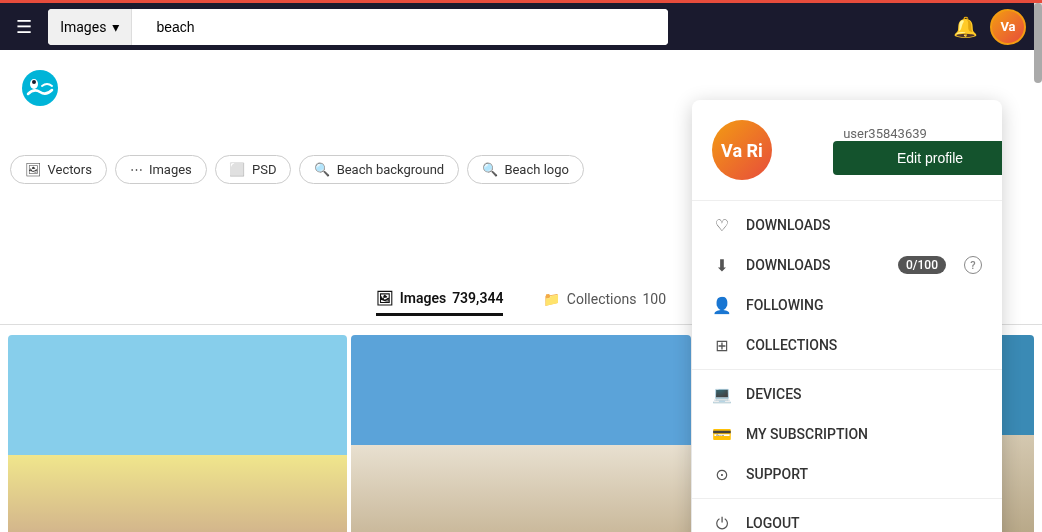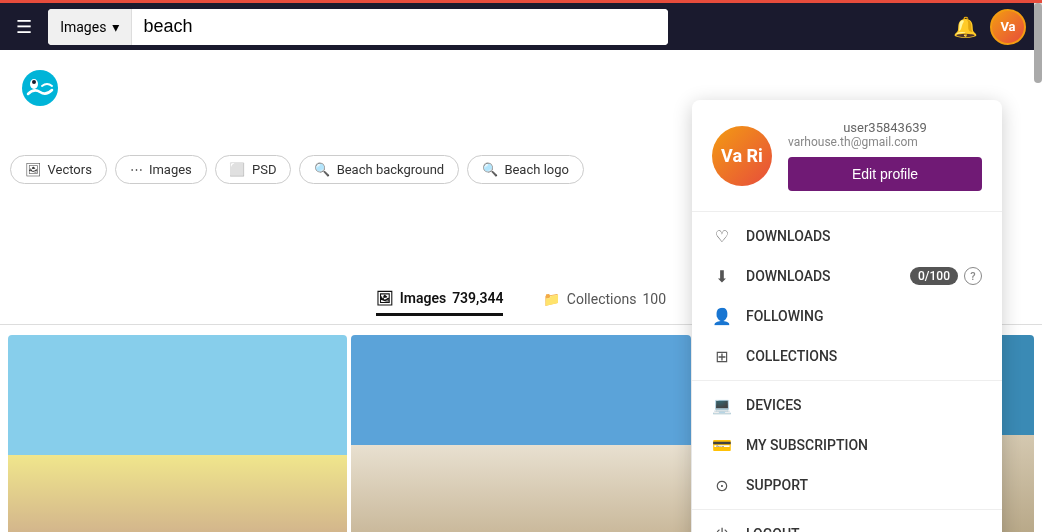--- a/index.html
+++ b/index.html
@@ -48,22 +48,22 @@
       height: 100%;
       border-right: 1px solid #ddd;
       cursor: pointer;
       font-size: 14px;
       gap: 6px;
       white-space: nowrap;
     }
     .search-input {
       border: none;
       outline: none;
-      padding: 0 11px;
-      font-size: 18px;
+      padding: 0 24px;
+      font-size: 14px;
       flex: 1;
       height: 100%;
     }
     .nav-right {
       display: flex;
       align-items: center;
       gap: 12px;
       margin-left: auto;
     }
     .bell-icon {
@@ -253,28 +253,29 @@
     }
     .user-email {
       font-size: 12px;
       color: #888;
       margin-bottom: 8px;
     }
     .edit-profile-btn {
       display: block;
       width: 100%;
       padding: 9px 0;
-      background: #701a75;
+      background: #14532d;
       color: white;
       border: none;
       border-radius: 4px;
       font-size: 14px;
       font-weight: 500;
       cursor: pointer;
       text-align: center;
+      margin-left: 45px;
     }
 
     .divider {
       height: 1px;
       background: #eee;
       margin: 4px 0;
     }
 
     .menu-item {
       display: flex;
@@ -293,21 +294,21 @@
       align-items: center;
       justify-content: center;
       color: #555;
       font-size: 16px;
       flex-shrink: 0;
     }
     .downloads-badge {
       margin-left: auto;
       display: flex;
       align-items: center;
-      gap: 6px;
+      gap: 18px;
     }
     .badge-pill {
       background: #555;
       color: white;
       border-radius: 12px;
       padding: 2px 8px;
       font-size: 12px;
       font-weight: 500;
     }
     .help-icon {
@@ -422,21 +423,20 @@
   </div>
 
   <div class="dropdown-panel">
 
     <div class="user-header">
       <div class="user-avatar-large">
         <span>Va Ri</span>
       </div>
       <div class="user-info">
         <div class="user-username">user35843639</div>
-        <div class="user-email">varhouse.th@gmail.com</div>
         <button class="edit-profile-btn">Edit profile</button>
       </div>
     </div>
 
     <div class="divider"></div>
 
     <div class="menu-item">
       <span class="menu-icon">♡</span>
       <span>DOWNLOADS</span>
     </div>

